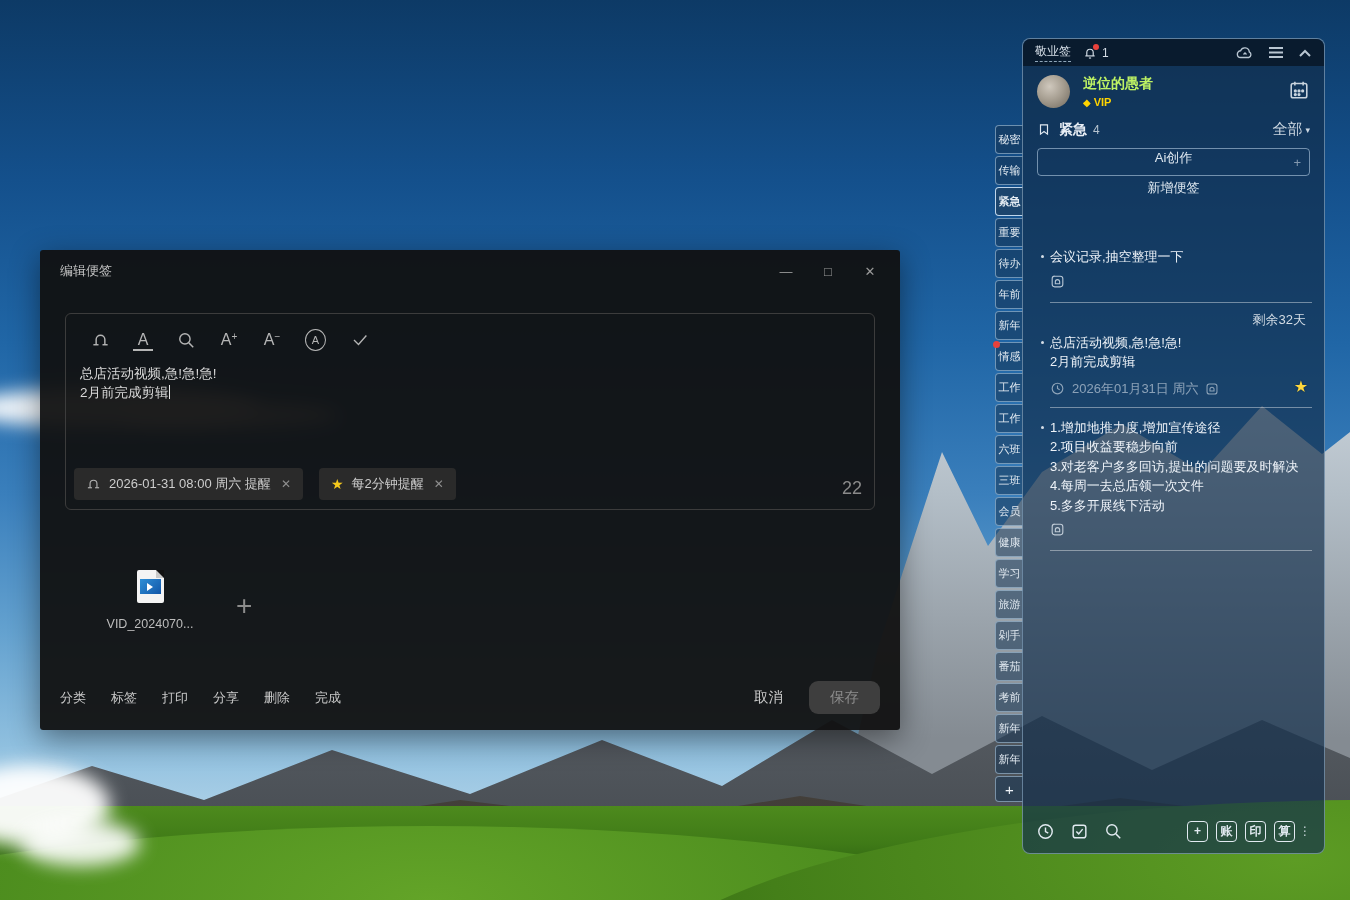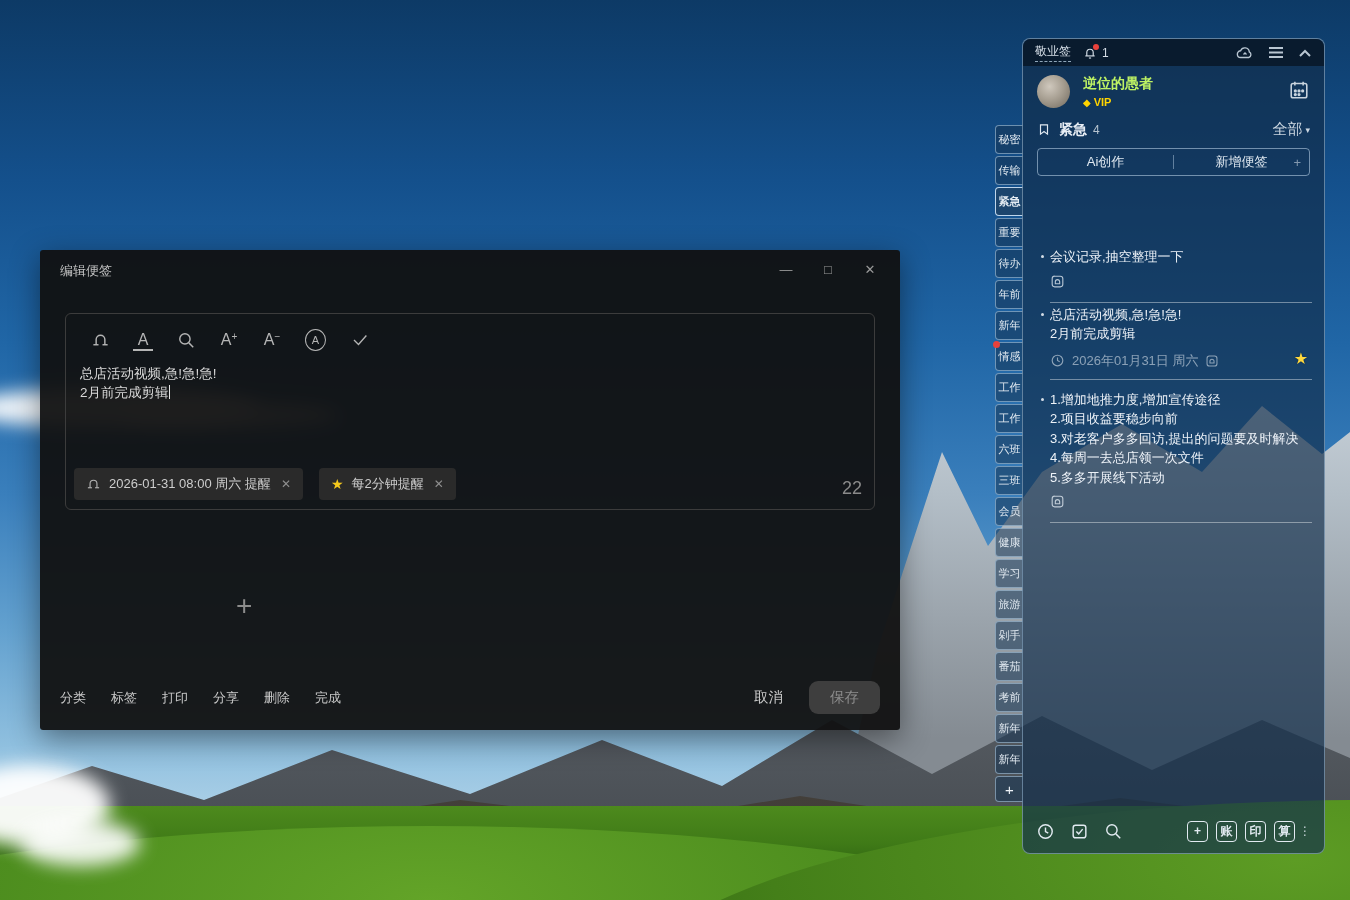--- a/index.html
+++ b/index.html
@@ -26,21 +26,21 @@
   .hill { position:absolute; border-radius:50%; z-index:2; }
   .hill.h1 { left:-420px; top:826px; width:1700px; height:420px;
     background:radial-gradient(ellipse at 50% 18%,#63a428 0%,#4a8a1d 42%,#2f650f 75%); }
   .hill.h2 { left:620px; top:800px; width:1500px; height:400px;
     background:radial-gradient(ellipse at 45% 15%,#5d9c24 0%,#447f19 45%,#2a5a0e 78%); }
 
   
   .dialog { position:absolute; left:40px; top:250px; width:860px; height:480px;
     background:rgba(17,17,17,.95); border-radius:3px; z-index:10; color:#cfcfcf;
     box-shadow:0 8px 30px rgba(0,0,0,.45); }
-  .dlg-titlebar { display:flex; align-items:flex-start; justify-content:space-between; padding:12px 20px 0 20px; }
+  .dlg-titlebar { display:flex; align-items:center; justify-content:space-between; padding:12px 20px 0 20px; }
   .dlg-title { font-size:13px; color:#c4c4c4; }
   .dlg-winbtns { display:flex; gap:26px; color:#9a9a9a; font-size:13px; padding-right:2px; }
   .dlg-winbtns span { cursor:default; width:16px; text-align:center; }
   .dlg-box { position:absolute; left:25px; top:63px; width:810px; height:197px;
     border:1px solid #3c3c3c; border-radius:6px; }
   .dlg-toolbar { display:flex; align-items:center; gap:23px; padding:15px 0 0 24px; color:#b5b5b5; }
   .dlg-toolbar .tico { display:inline-flex; align-items:center; justify-content:center; height:22px; min-width:20px; }
   .dlg-toolbar svg { stroke:#b5b5b5; }
   .a-underline { font-size:16px; border-bottom:2px solid #b5b5b5; line-height:15px; padding:0 1px; }
   .a-size { font-size:16px; position:relative; }
@@ -93,21 +93,21 @@
   .u-vip .viptxt { color:#ffd400; font-size:11px; font-weight:bold; }
   .cal-ico svg { stroke:#c9d4de; }
   .p-section { display:flex; align-items:center; padding:4px 14px 5px 14px; }
   .p-section svg { stroke:#dfe8f0; }
   .sec-title { font-size:14px; font-weight:bold; margin-left:8px; }
   .sec-count { font-size:12px; color:#b6c3cf; margin-left:6px; }
   .p-section .spacer { flex:1; }
   .sec-filter { font-size:15px; color:#ccd7e1; }
   .sec-caret { font-size:9px; color:#ccd7e1; margin-left:3px; }
   .p-actionbar { position:relative; display:flex; margin:4px 14px 6px 14px; height:28px;
-    border:1px solid rgba(195,218,238,.55); border-radius:4px; }
+    border:1px solid rgba(195,218,238,.55); border-radius:4px;flex-direction:column; }
   .p-actionbar .cell { flex:1; display:flex; align-items:center; justify-content:center; font-size:13px; color:#dfe8f0; }
   .p-actionbar .vdiv { width:1px; background:rgba(195,218,238,.45); margin:6px 0; }
   .p-actionbar .mini-plus { position:absolute; right:8px; top:6px; font-size:13px; color:rgba(223,232,240,.55); }
   .p-notes { position:absolute; top:198px; bottom:50px; left:0; right:0; overflow:hidden; padding:0 12px 0 18px; }
   .note { position:relative; padding:10px 0 0 9px; }
   .note-text { font-size:13px; line-height:19.5px; color:#edf2f8; white-space:pre-line; position:relative; }
   .note-text::before { content:""; position:absolute; left:-9px; top:8px; width:3px; height:3px; border-radius:50%; background:#d4dde6; }
   .note-text.clip1 { max-height:183px; overflow:hidden; }
   .note-alarm { margin:7px 0 2px 0; opacity:.8; }
   .note-alarm svg { stroke:#dfe8f0; }
@@ -210,20 +210,29 @@
         </span>
         <span class="chip">
           <span class="star">★</span>
           <span>每2分钟提醒</span>
           <span class="x">✕</span>
         </span>
       </div>
       <span class="char-count">22</span>
     </div>
 
+    <div class="attach">
+      <div class="file-ico">
+        <div class="fold"></div>
+        <div class="thumb">
+            <div class="play"></div>
+          </div>
+      </div>
+      <div class="fname">VID_2024070...</div>
+    </div>
     <div class="attach-add">+</div>
 
     <div class="dlg-footer">
       <div class="links">
         <span>分类</span>
         <span>标签</span>
         <span>打印</span>
         <span>分享</span>
         <span>删除</span>
         <span>完成</span>
@@ -377,20 +386,21 @@
       <div class="note">
         <div class="note-text">会议记录,抽空整理一下</div>
         <div class="note-alarm">
           <svg width="15" height="15" viewBox="0 0 24 24" fill="none" stroke-width="1.8">
             <rect x="3.5" y="3.5" width="17" height="17" rx="4"></rect>
               <path d="M8.5 15.5v-3a3.5 3.5 0 0 1 7 0v3z"></path>
           </svg>
         </div>
         <div class="note-div"></div>
       </div>
+      <div class="remaining">剩余32天</div>
 
       <div class="note" style="padding-top:2px;">
         <div class="note-text">总店活动视频,急!急!急!
 2月前完成剪辑</div>
         <div class="note-meta">
           <svg width="15" height="15" viewBox="0 0 24 24" fill="none" stroke-width="1.8">
             <circle cx="12" cy="12" r="8.5"></circle>
               <polyline points="12,7 12,12 15.5,14"></polyline>
           </svg>
           <span>2026年01月31日 周六</span>

